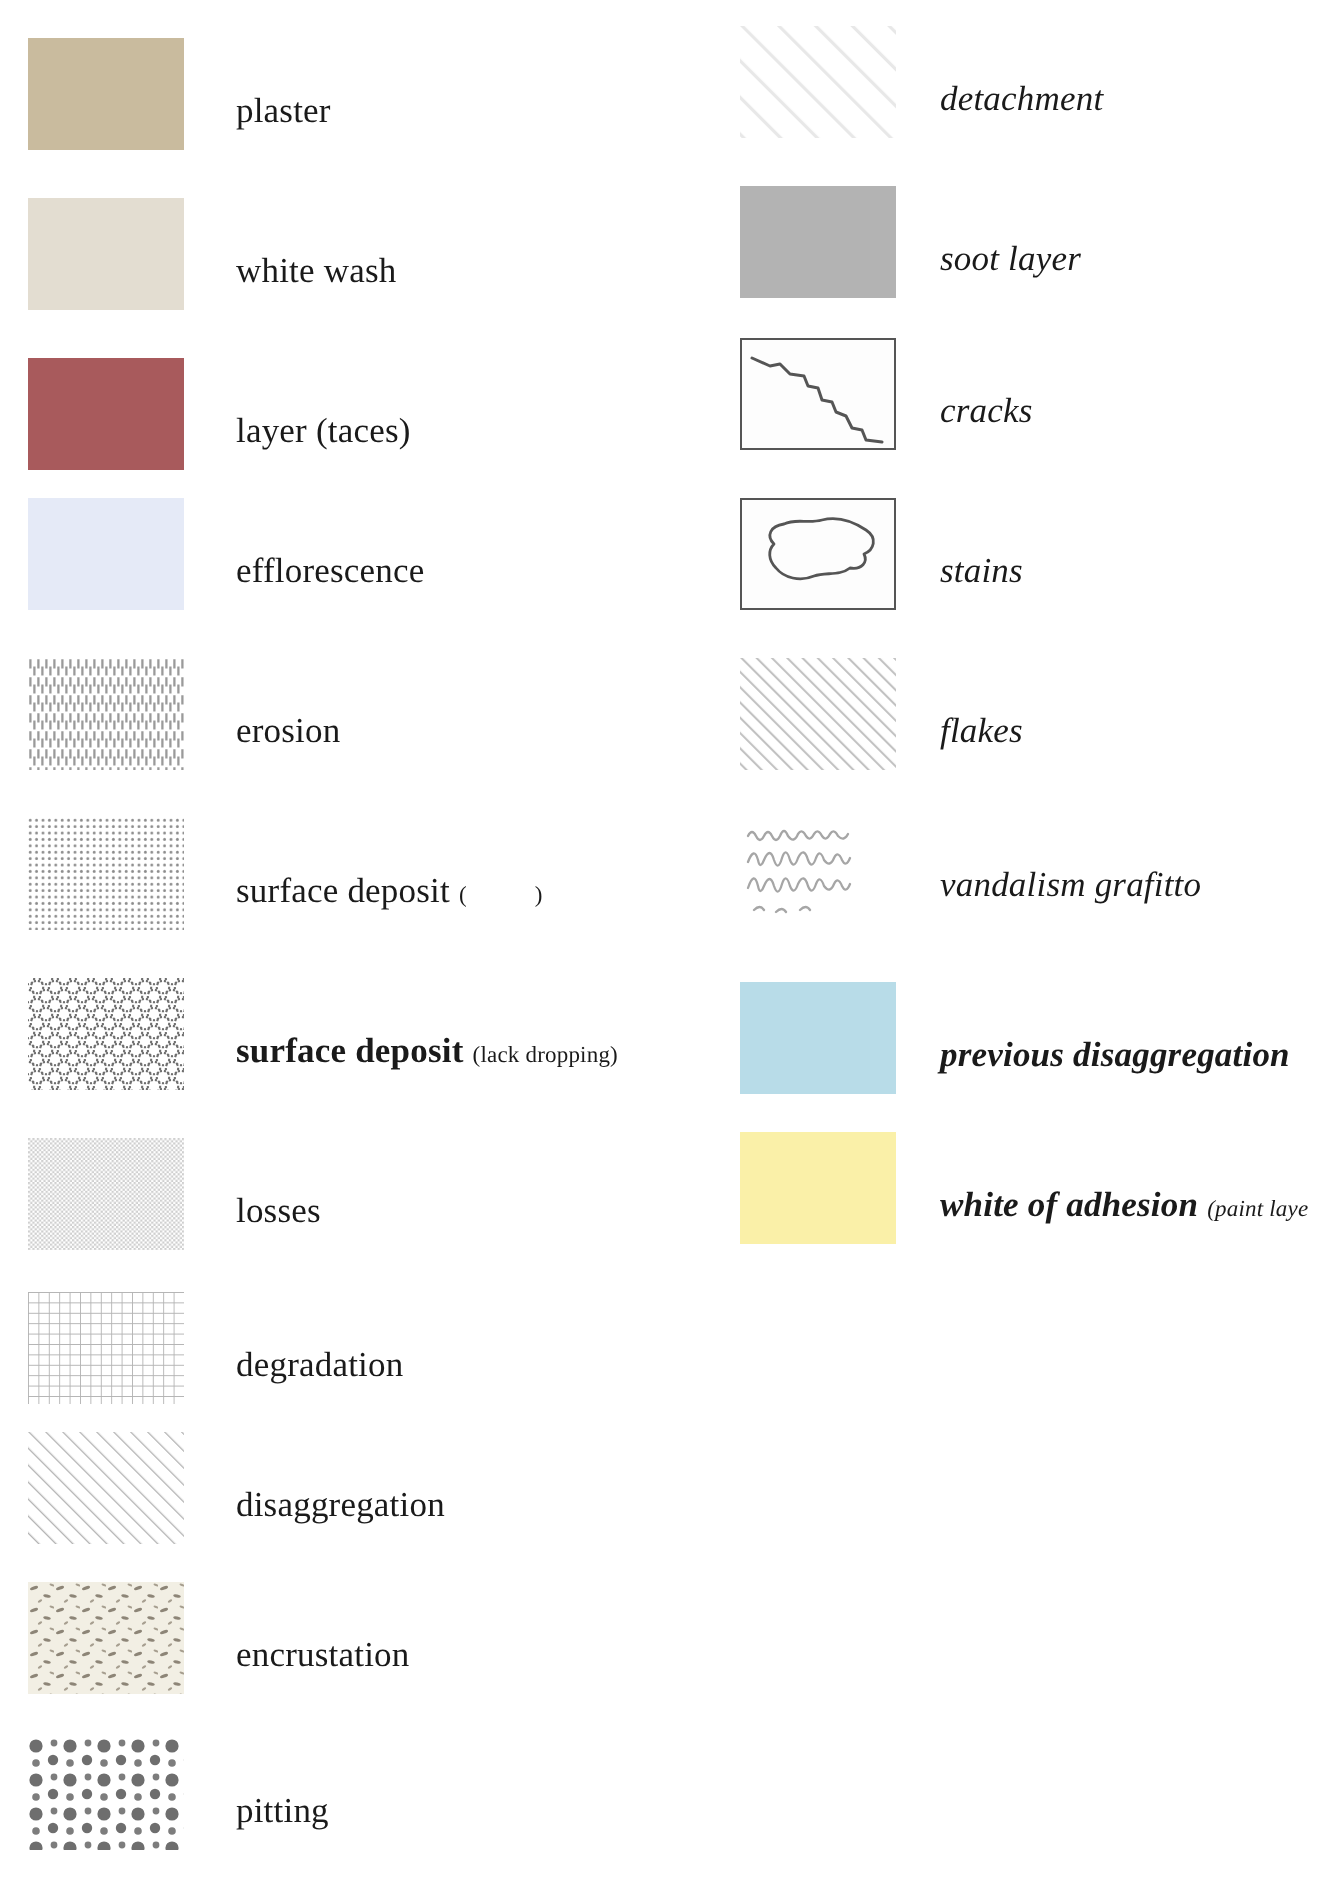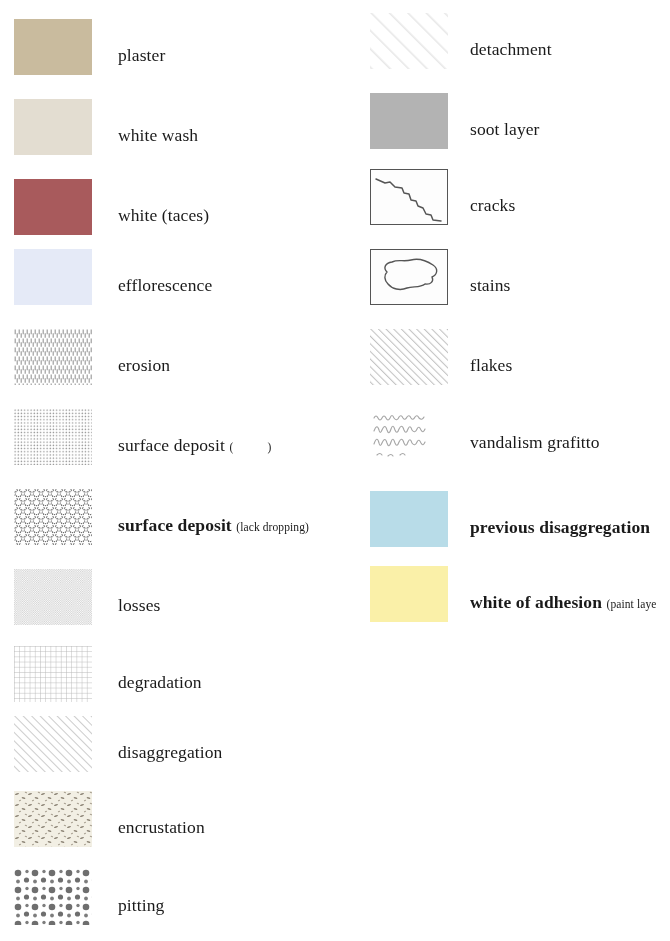--- a/index.html
+++ b/index.html
@@ -71,42 +71,42 @@
     width: 34px;
   }
   .label-bold {
     font-weight: 700;
   }
 
   svg.swatch-svg { display: block; width: 78px; height: 56px; }
 
   
   .legend-entry .entry-label { position: relative; top: 9px; }
-  #column-right .legend-entry .entry-label { top: 9px; }
+  #column-right .legend-entry .entry-label { top: 9px; font-style: italic; }
 </style>
 </head>
 <body>
 
 <div id="legend-root">
 
   <div class="legend-column" id="column-left">
 
     <div class="legend-entry" style="top:18px">
       <div class="swatch" id="sw-plaster" style="background: rgb(201, 187, 158);"></div>
       <div class="entry-label">plaster</div>
     </div>
 
     <div class="legend-entry" style="top:98px">
       <div class="swatch" id="sw-white-wash" style="background: rgb(227, 221, 209);"></div>
       <div class="entry-label">white wash</div>
     </div>
 
     <div class="legend-entry" style="top:178px">
       <div class="swatch" id="sw-paint" style="background: rgb(168, 90, 92);"></div>
-      <div class="entry-label">white (taces)</div>
+      <div class="entry-label">layer (taces)</div>
     </div>
 
     <div class="legend-entry" style="top:248px">
       <div class="swatch" id="sw-efflorescence" style="background: rgb(229, 234, 247);"></div>
       <div class="entry-label">efflorescence</div>
     </div>
 
     <div class="legend-entry" style="top:328px">
       <div class="swatch">
         <svg class="swatch-svg" viewBox="0 0 78 56" preserveAspectRatio="none" aria-hidden="true">

